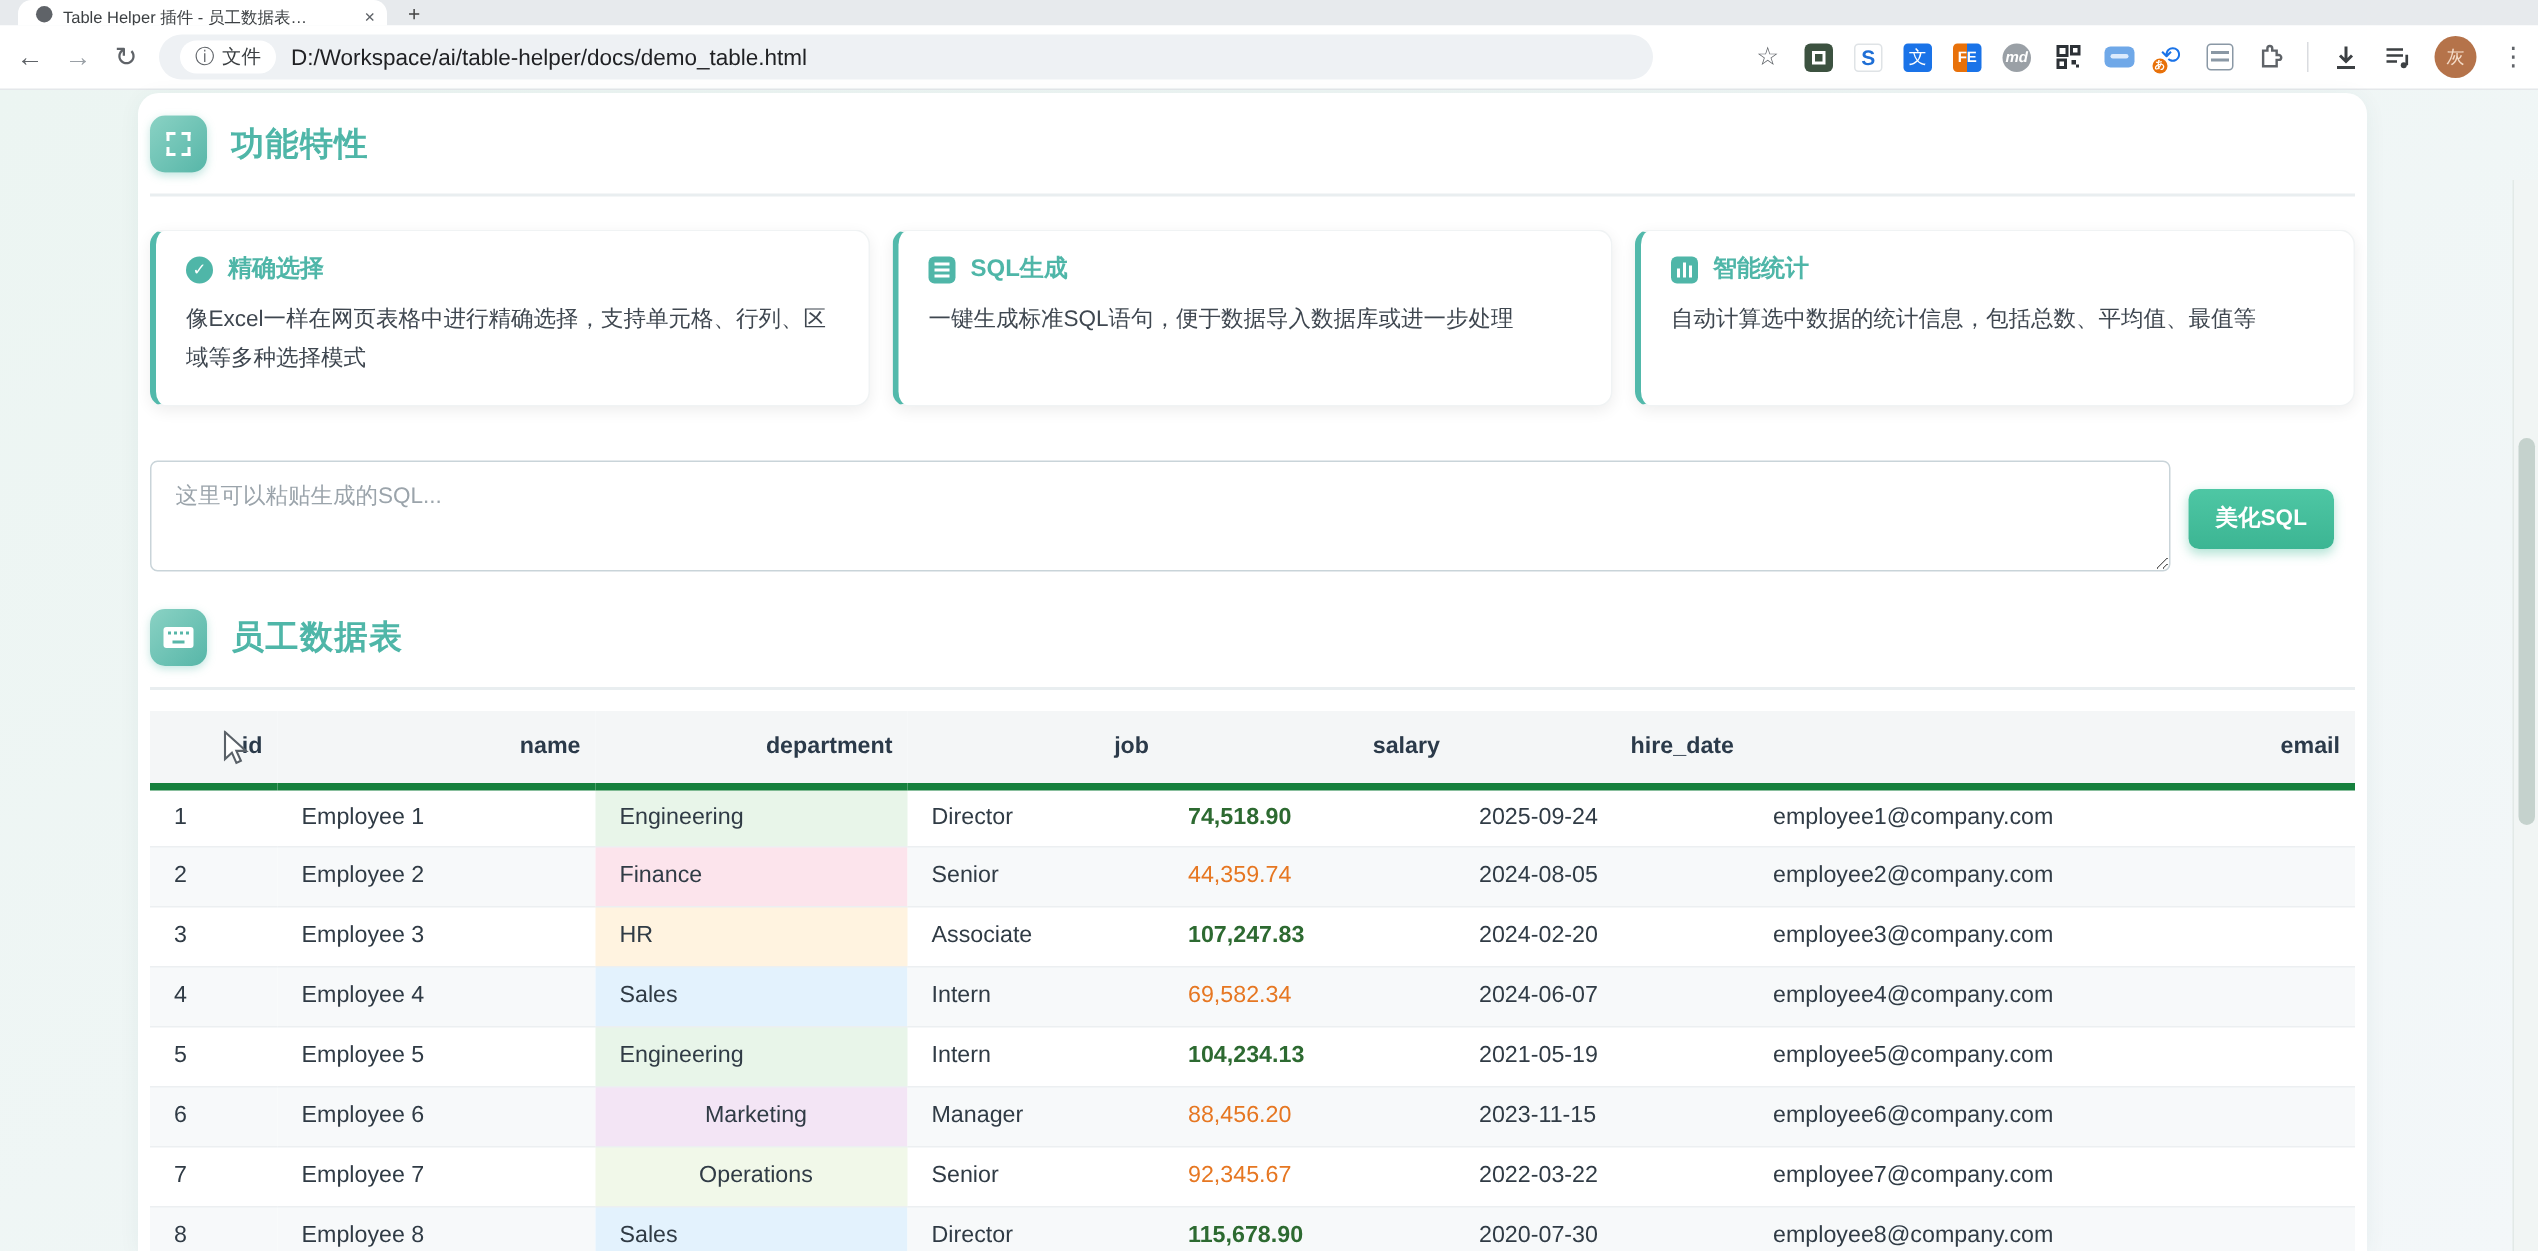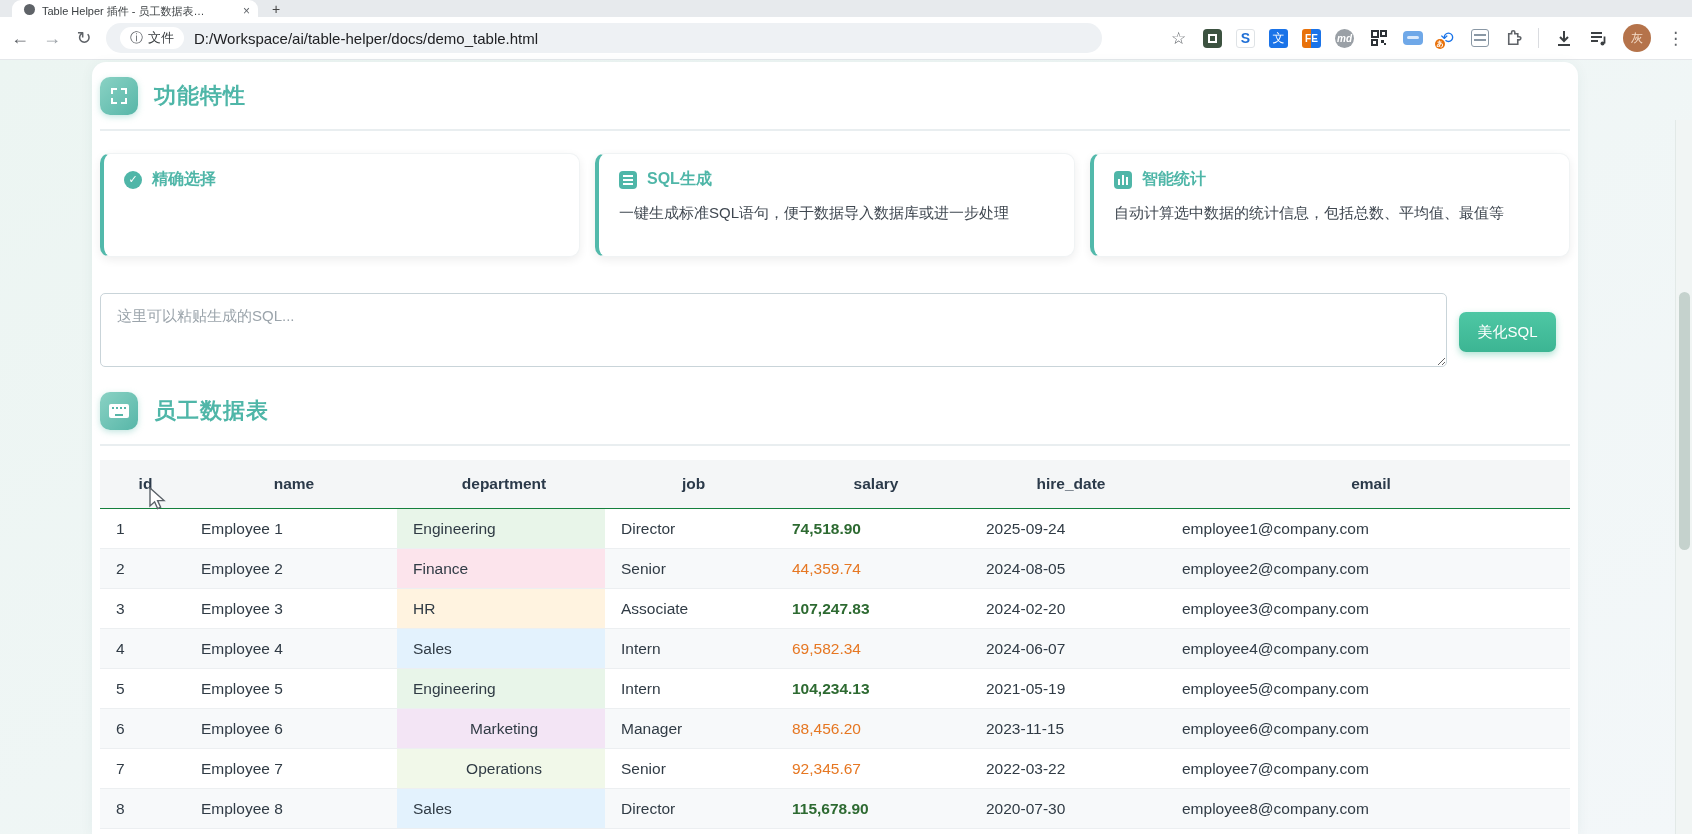--- a/index.html
+++ b/index.html
@@ -74,32 +74,32 @@
   .lines { display:flex; flex-direction:column; gap:2px; }
   .lines i { width:10px; height:2px; background:#fff; display:block; }
   .card-desc { margin-top:10px; font-size:15px; color:#3f4750; line-height:1.75; }
 
   .sql-row { display:flex; gap:12px; margin-top:36px; align-items:flex-start; }
   .sql-input { width:1347px; height:74px; border:1px solid #c9d4d9; border-radius:5px;
     padding:13px 16px; font-size:15px; color:#333; resize:both;
     font-family:"Liberation Sans","DejaVu Sans",sans-serif; }
   .sql-input::placeholder { color:#9ba4ab; }
   .sql-btn { margin-top:19px; width:97px; height:40px; border:none; border-radius:7px; cursor:pointer;
-    background:linear-gradient(180deg,#4ec7a4,#3cb593); color:#fff; font-weight:normal; font-size:15px;
+    background:linear-gradient(180deg,#4ec7a4,#3cb593); color:#fff; font-weight:bold; font-size:15px;
     box-shadow:0 3px 7px rgba(62,184,150,.4); }
 
   .sec2 { margin-top:25px; }
   .kbd { width:20px; height:14px; background:#fff; border-radius:2px; position:relative; }
   .kbd i { position:absolute; left:3px; top:3px; width:14px; height:2px;
     background:repeating-linear-gradient(90deg,#57b6a8 0 2px,transparent 2px 4px); display:block; }
   .kbd b { position:absolute; left:6px; bottom:2.5px; width:8px; height:2px; background:#57b6a8; display:block; }
 
   table.emp { width:100%; border-collapse:collapse; table-layout:fixed; margin-top:14px; font-size:15.5px; }
-  table.emp th { background:#f4f6f7; text-align:center; font-weight:bold; color:#2b3a4a;
-    padding:15px 10px 15px 16px; border-bottom:1px solid #15803d; }
+  table.emp th { background:#f4f6f7; text-align:right; font-weight:bold; color:#2b3a4a;
+    padding:15px 10px 15px 16px; border-bottom:5px solid #15803d; }
   table.emp td { padding:0 10px 0 16px; height:40px; border-bottom:1px solid #eceff1; color:#303b45; }
   table.emp tr.alt td { background:#f7f9fa; }
   table.emp td.sal-high { font-weight:bold; }
 
   .cursor { position:absolute; left:148px; top:487px; z-index:60; }
 
   .scrollbar { position:absolute; right:0; top:60px; bottom:0; width:17px; background:#f1f5f4;
     border-left:1px solid #e2e9e7; }
   .scroll-thumb { position:absolute; left:3px; width:11px; top:172px; height:258px;
     background:#c5d2cd; border-radius:6px; }
@@ -189,20 +189,21 @@
       <span class="sec-title">功能特性</span>
     </div>
     <div class="divider"></div>
 
     <div class="cards">
       <div class="card">
         <div class="card-head">
           <span class="cicon round">✓</span>
           <span>精确选择</span>
         </div>
+        <div class="card-desc">像Excel一样在网页表格中进行精确选择，支持单元格、行列、区域等多种选择模式</div>
       </div>
       <div class="card">
         <div class="card-head">
           <span class="cicon sq">
               <span class="lines">
                 <i></i>
                 <i></i>
                 <i></i>
               </span>
             </span>

